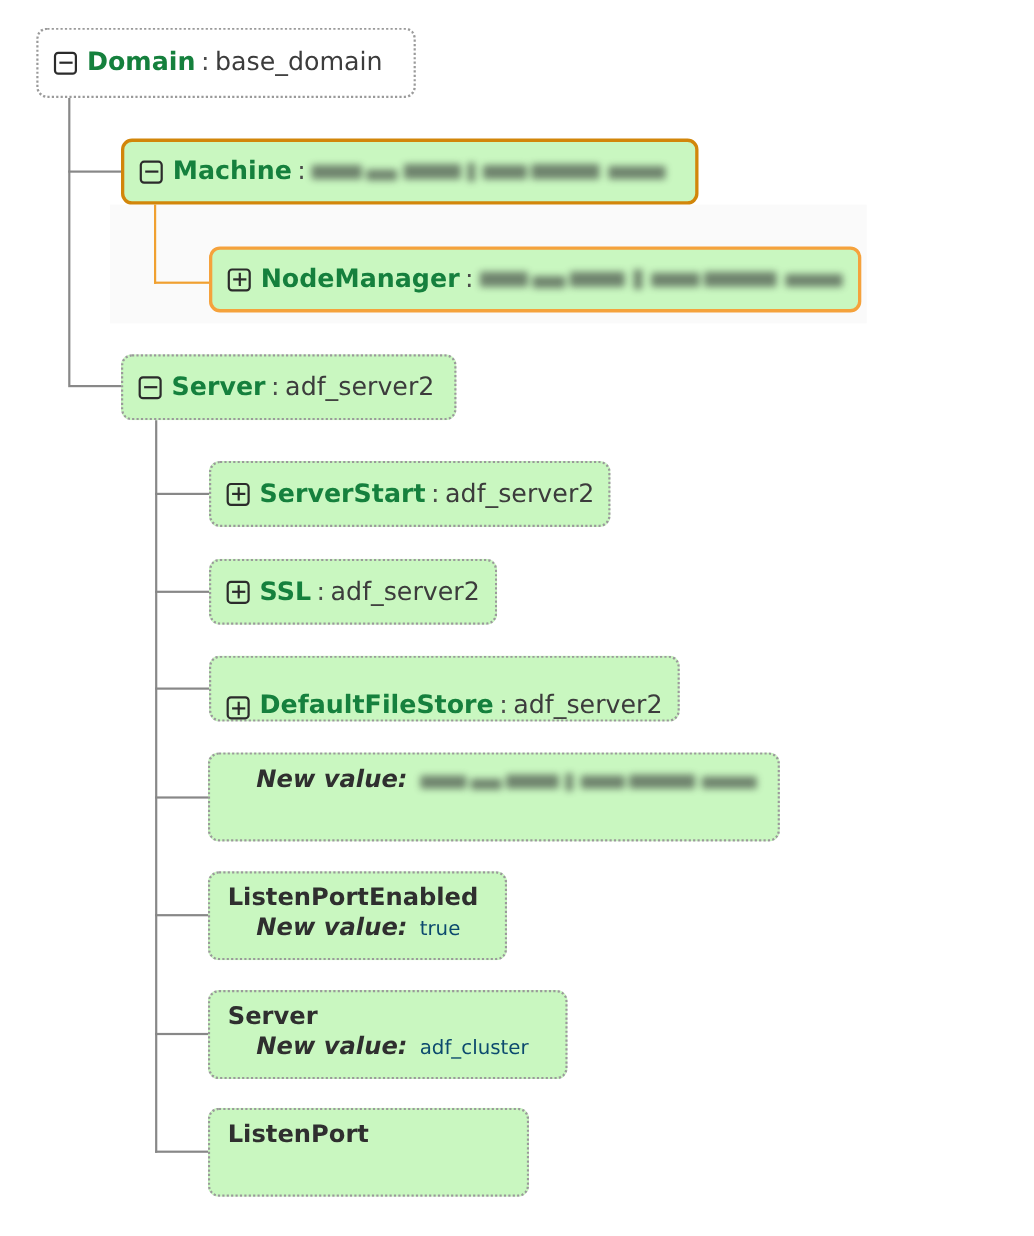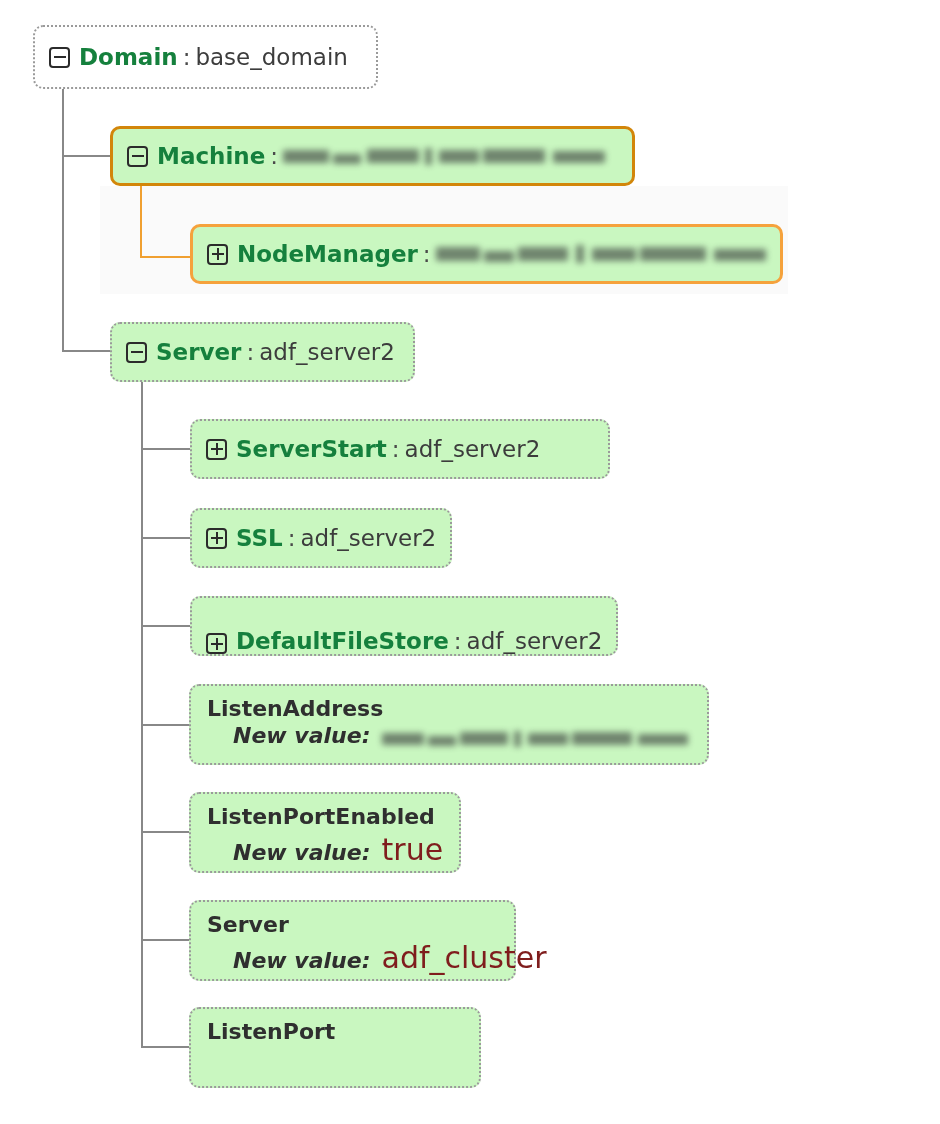--- a/index.html
+++ b/index.html
@@ -135,22 +135,22 @@
     padding-left: 26px;
     white-space: nowrap;
   }
   .nv-label {
     font-weight: bold;
     font-style: italic;
     color: #2f2f2f;
     font-size: 22px;
   }
   .nv-val {
-    color: #7f1d1d;
-    font-size: 30px;
+    color: #0c4a6e;
+    font-size: 18px;
     font-weight: normal;
     padding-left: 6px;
   }
 
   
   .redacted {
     display: inline-block;
     vertical-align: middle;
     position: relative;
     overflow: hidden;
@@ -225,21 +225,21 @@
     </span>
   </div>
 
   <div class="node green" style="left:110px; top:322px; width:305px; height:60px;">
     <span class="toggle"></span>
     <span class="key">Server</span>
     <span class="sep">:</span>
     <span class="val">adf_server2</span>
   </div>
 
-  <div class="node green" style="left:190px; top:419px; width:420px; height:60px;">
+  <div class="node green" style="left:190px; top:419px; width:365px; height:60px;">
     <span class="toggle plus"></span>
     <span class="key">ServerStart</span>
     <span class="sep">:</span>
     <span class="val">adf_server2</span>
   </div>
 
   <div class="node green" style="left:190px; top:508px; width:262px; height:60px;">
     <span class="toggle plus"></span>
     <span class="key">SSL</span>
     <span class="sep">:</span>
@@ -247,21 +247,20 @@
   </div>
 
   <div class="node green" style="left:190px; top:596px; width:428px; height:60px;align-items:flex-end;">
     <span class="toggle plus"></span>
     <span class="key">DefaultFileStore</span>
     <span class="sep">:</span>
     <span class="val">adf_server2</span>
   </div>
 
   <div class="node green stacked" style="left:189px; top:684px; width:520px; height:81px;">
-    <div class="attr-name">ListenAddress</div>
     <div class="attr-line2">
       <span class="nv-label">New value:</span>
       <span class="redacted" style="width:310px; height:26px; margin-left:6px;">
         <i style="left:0px;   top:7px;  width:42px; height:12px;"></i>
         <i style="left:46px;  top:10px; width:28px; height:10px;"></i>
         <i style="left:78px;  top:6px;  width:48px; height:13px;"></i>
         <i style="left:132px; top:5px;  width:7px;  height:16px;"></i>
         <i style="left:146px; top:7px;  width:40px; height:12px;"></i>
         <i style="left:190px; top:6px;  width:60px; height:13px;"></i>
         <i style="left:256px; top:8px;  width:50px; height:11px;"></i>

